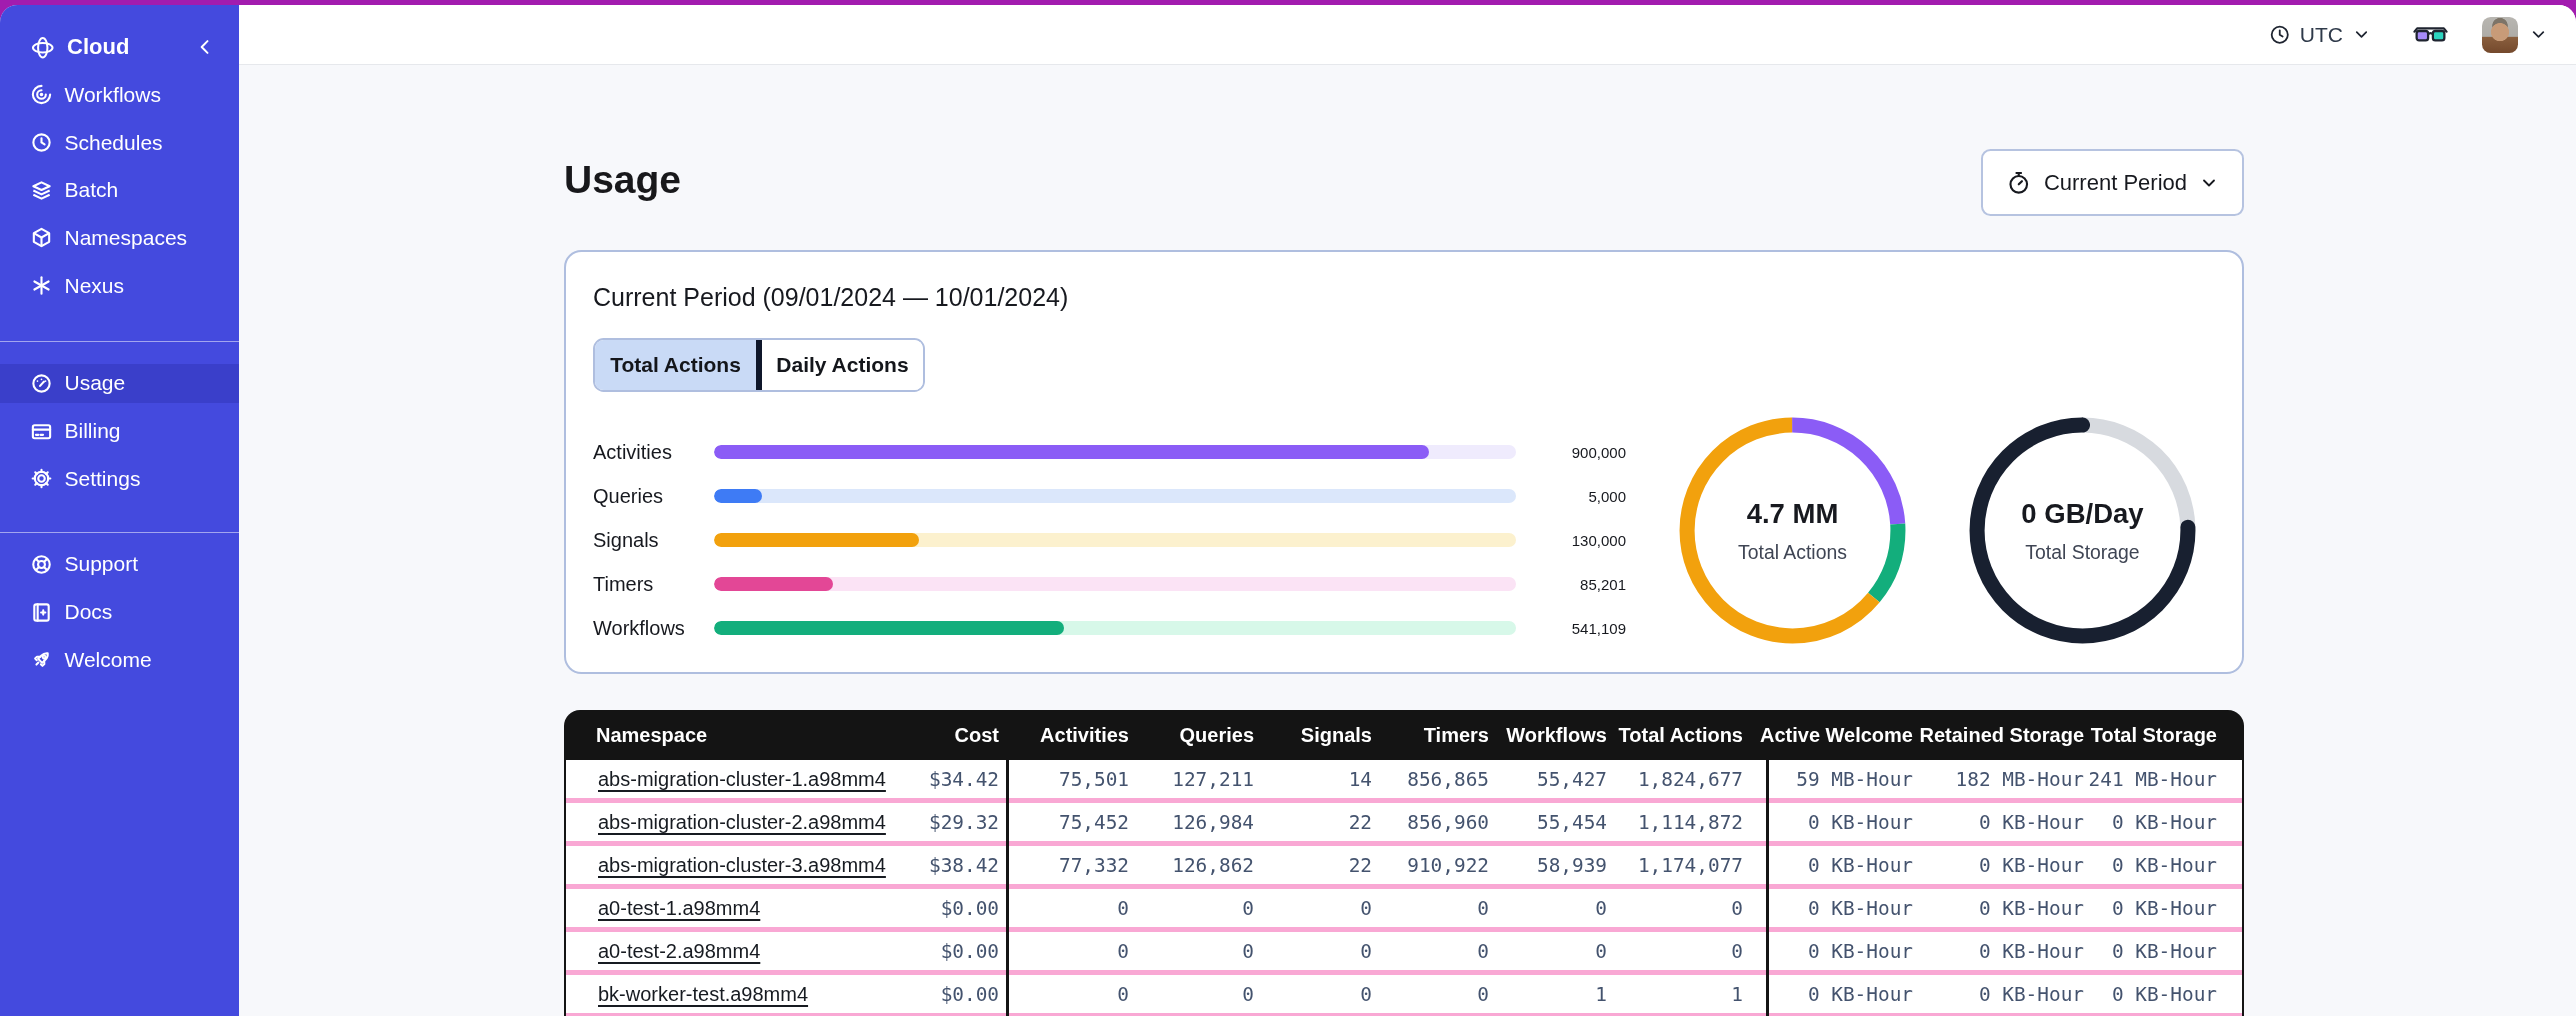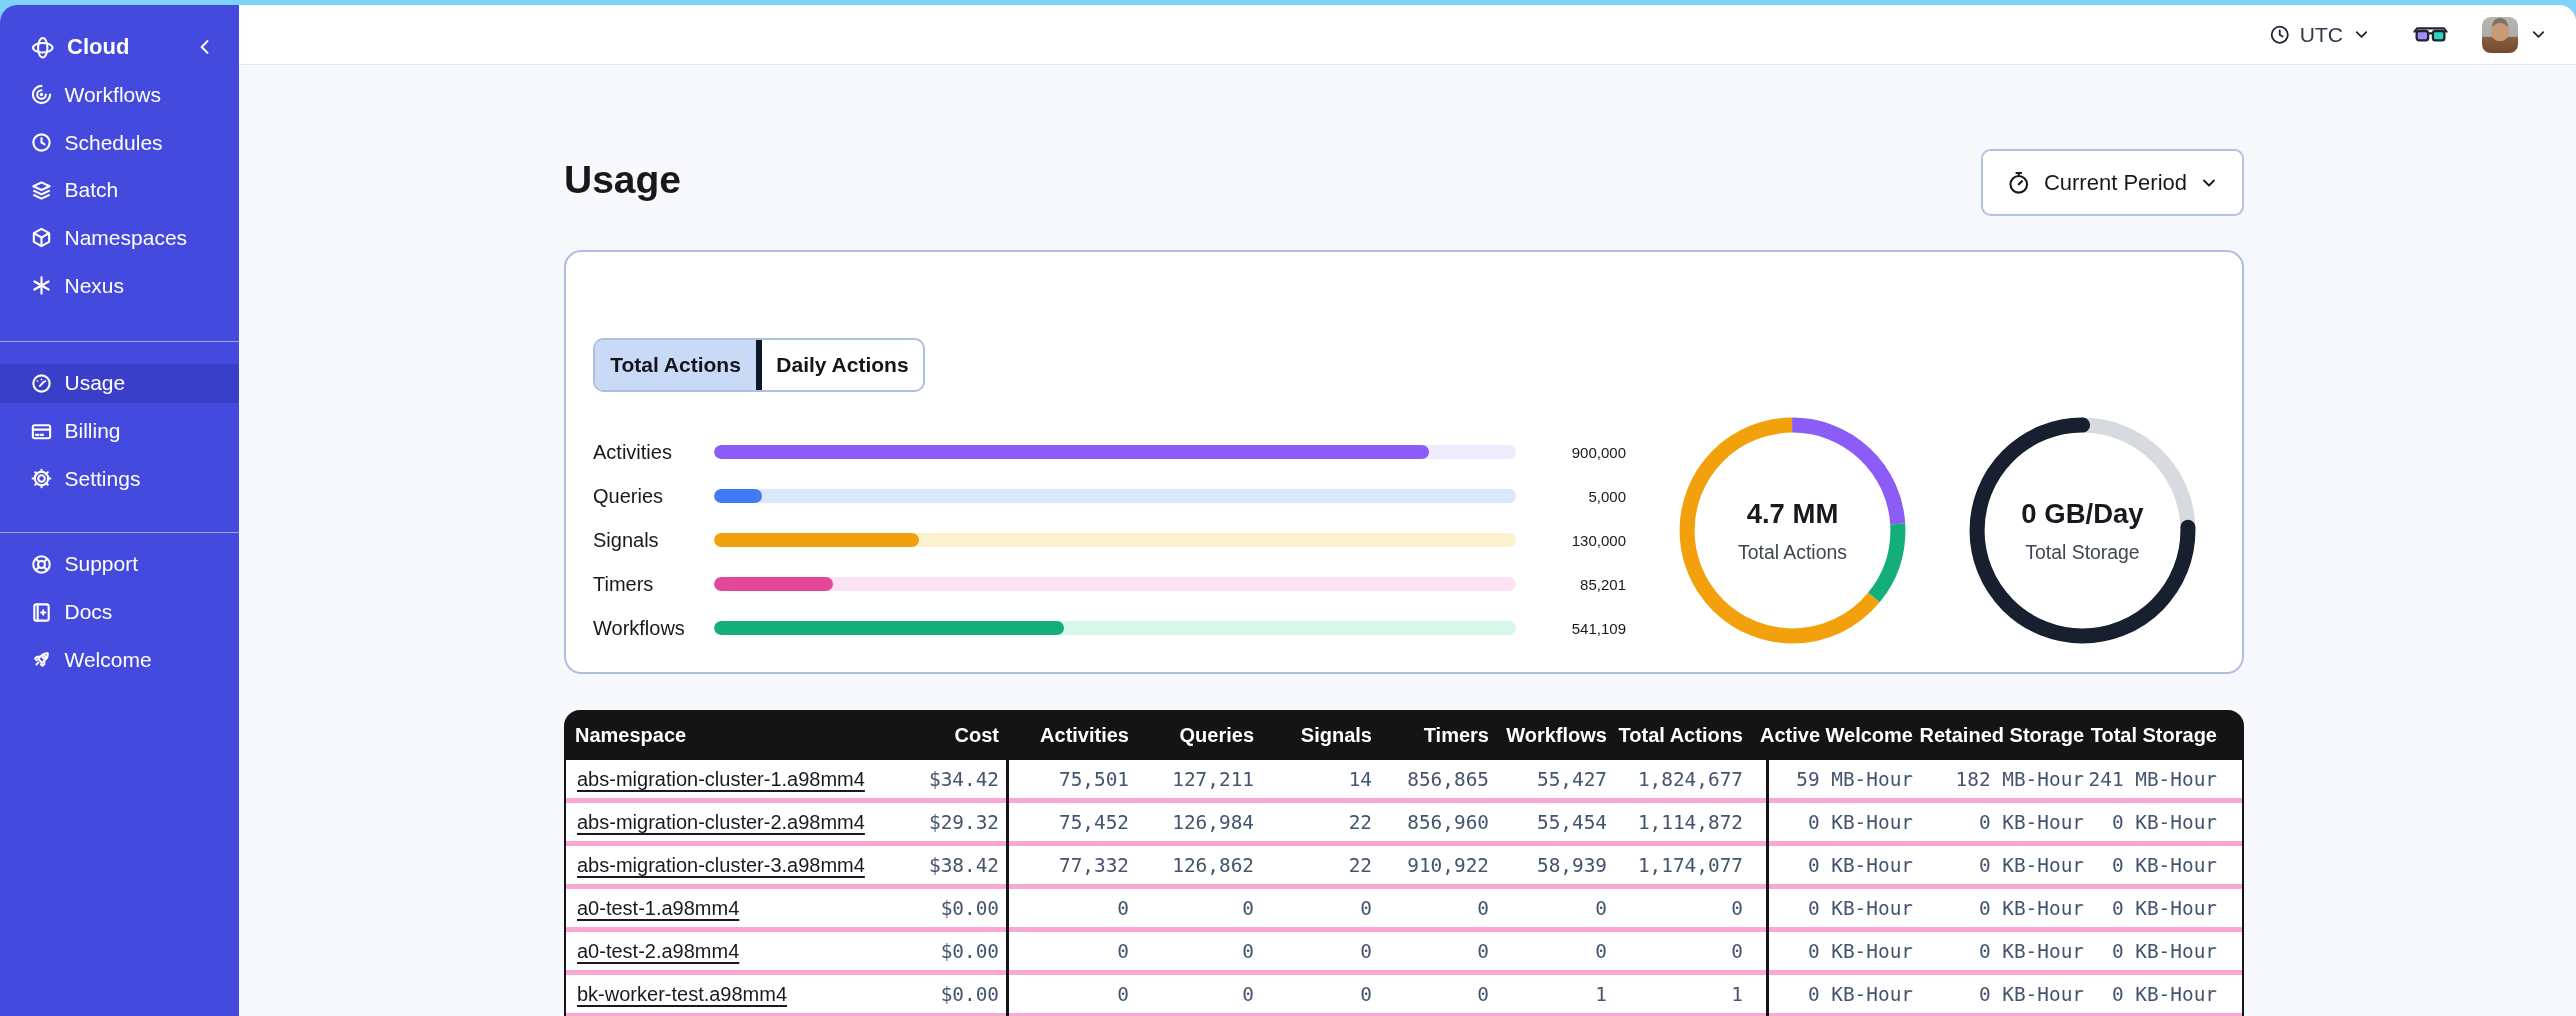--- a/index.html
+++ b/index.html
@@ -1,16 +1,16 @@
 <!DOCTYPE html>
 <html style="font-size:10.7px"><head>
 <meta charset="utf-8">
 <style>
   html,body{margin:0;padding:0;}
-  .page{position:relative;width:2576px;height:1016px;background:#7dd3fc;overflow:hidden;
+  .page{position:relative;width:2576px;height:1016px;background:#a21caf;overflow:hidden;
         font-family:"Liberation Sans",sans-serif;-webkit-font-smoothing:antialiased;}
   .app{position:absolute;top:5.4px;left:0;width:2576px;height:1011px;border-radius:17.4px 17.4px 0 0;
        overflow:hidden;display:flex;background:#f7f8fb;}
 
   
   .sidebar{width:239px;min-width:239px;background:#444ade;color:#fff;display:flex;flex-direction:column;}
   .brand{margin-top:22px;height:40px;display:flex;align-items:center;padding:0 24px 0 29.5px;}
   .brand-label{font-size:22px;font-weight:700;margin-left:12px;flex:1;}
   .nav-group{display:flex;flex-direction:column;}
   .g1{margin-top:8px;} .g2{margin-top:22px;} .g3{margin-top:12px;}
@@ -74,21 +74,21 @@
   .usage-table{position:absolute;left:0;top:645px;width:1680px;}
   .t-head{height:50px;background:#141414;border-radius:16px 16px 0 0;color:#fff;display:grid;
           grid-template-columns:320px 115px 130px 125px 118px 117px 118px 136px 170px 171px 133px;
           padding-right:26px;align-items:center;font-size:20px;font-weight:600;}
   .t-body{position:relative;border-left:2.7px solid #141414;border-right:2.7px solid #141414;background:#fff;}
   .t-row{height:43px;display:grid;box-sizing:border-box;
          grid-template-columns:318px 115px 130px 125px 118px 117px 118px 136px 170px 171px 133px;
          padding-right:23.5px;align-items:center;border-bottom:5px solid #f9a8d4;background:#fff;}
   .cell{text-align:right;font-family:"DejaVu Sans Mono",monospace;font-size:19.4px;color:#44536e;white-space:nowrap;}
   .cell.hdr{font-family:"Liberation Sans",sans-serif;color:#fff;font-size:20px;}
-  .cell.ns{text-align:left;padding-left:11px;font-family:"Liberation Sans",sans-serif;}
+  .cell.ns{text-align:left;padding-left:32px;font-family:"Liberation Sans",sans-serif;}
   .ns a{color:#171b21;font-size:20px;text-decoration:underline;text-underline-offset:4px;cursor:pointer;}
   .v-div{position:absolute;top:0;width:3.4px;background:#141414;height:100%;z-index:3;}
   .v-div.one{left:440px;} .v-div.two{left:1200px;}
 </style>
 </head>
 <body>
 
 <div class="page">
 <div class="app">
 
@@ -292,20 +292,21 @@
           </span>
           <span>Current Period</span>
           <span class="icon">
             <svg width="20" height="20" viewBox="0 0 24 24" fill="none" stroke="#17191f" stroke-width="2.2" stroke-linecap="round" stroke-linejoin="round">
                   <path d="M6 9l6 6 6-6"></path>
                 </svg>
           </span>
         </div>
 
         <section class="card">
+          <h2 class="card-title">Current Period (09/01/2024 — 10/01/2024)</h2>
 
           <div class="tabs">
             <div class="tab selected">Total Actions</div>
             <div class="tab">Daily Actions</div>
           </div>
 
           <div class="bars">
             <div class="bar-row">
               <span class="bar-label">Activities</span>
               <span class="bar-track" style="background: rgb(239, 235, 253);">

